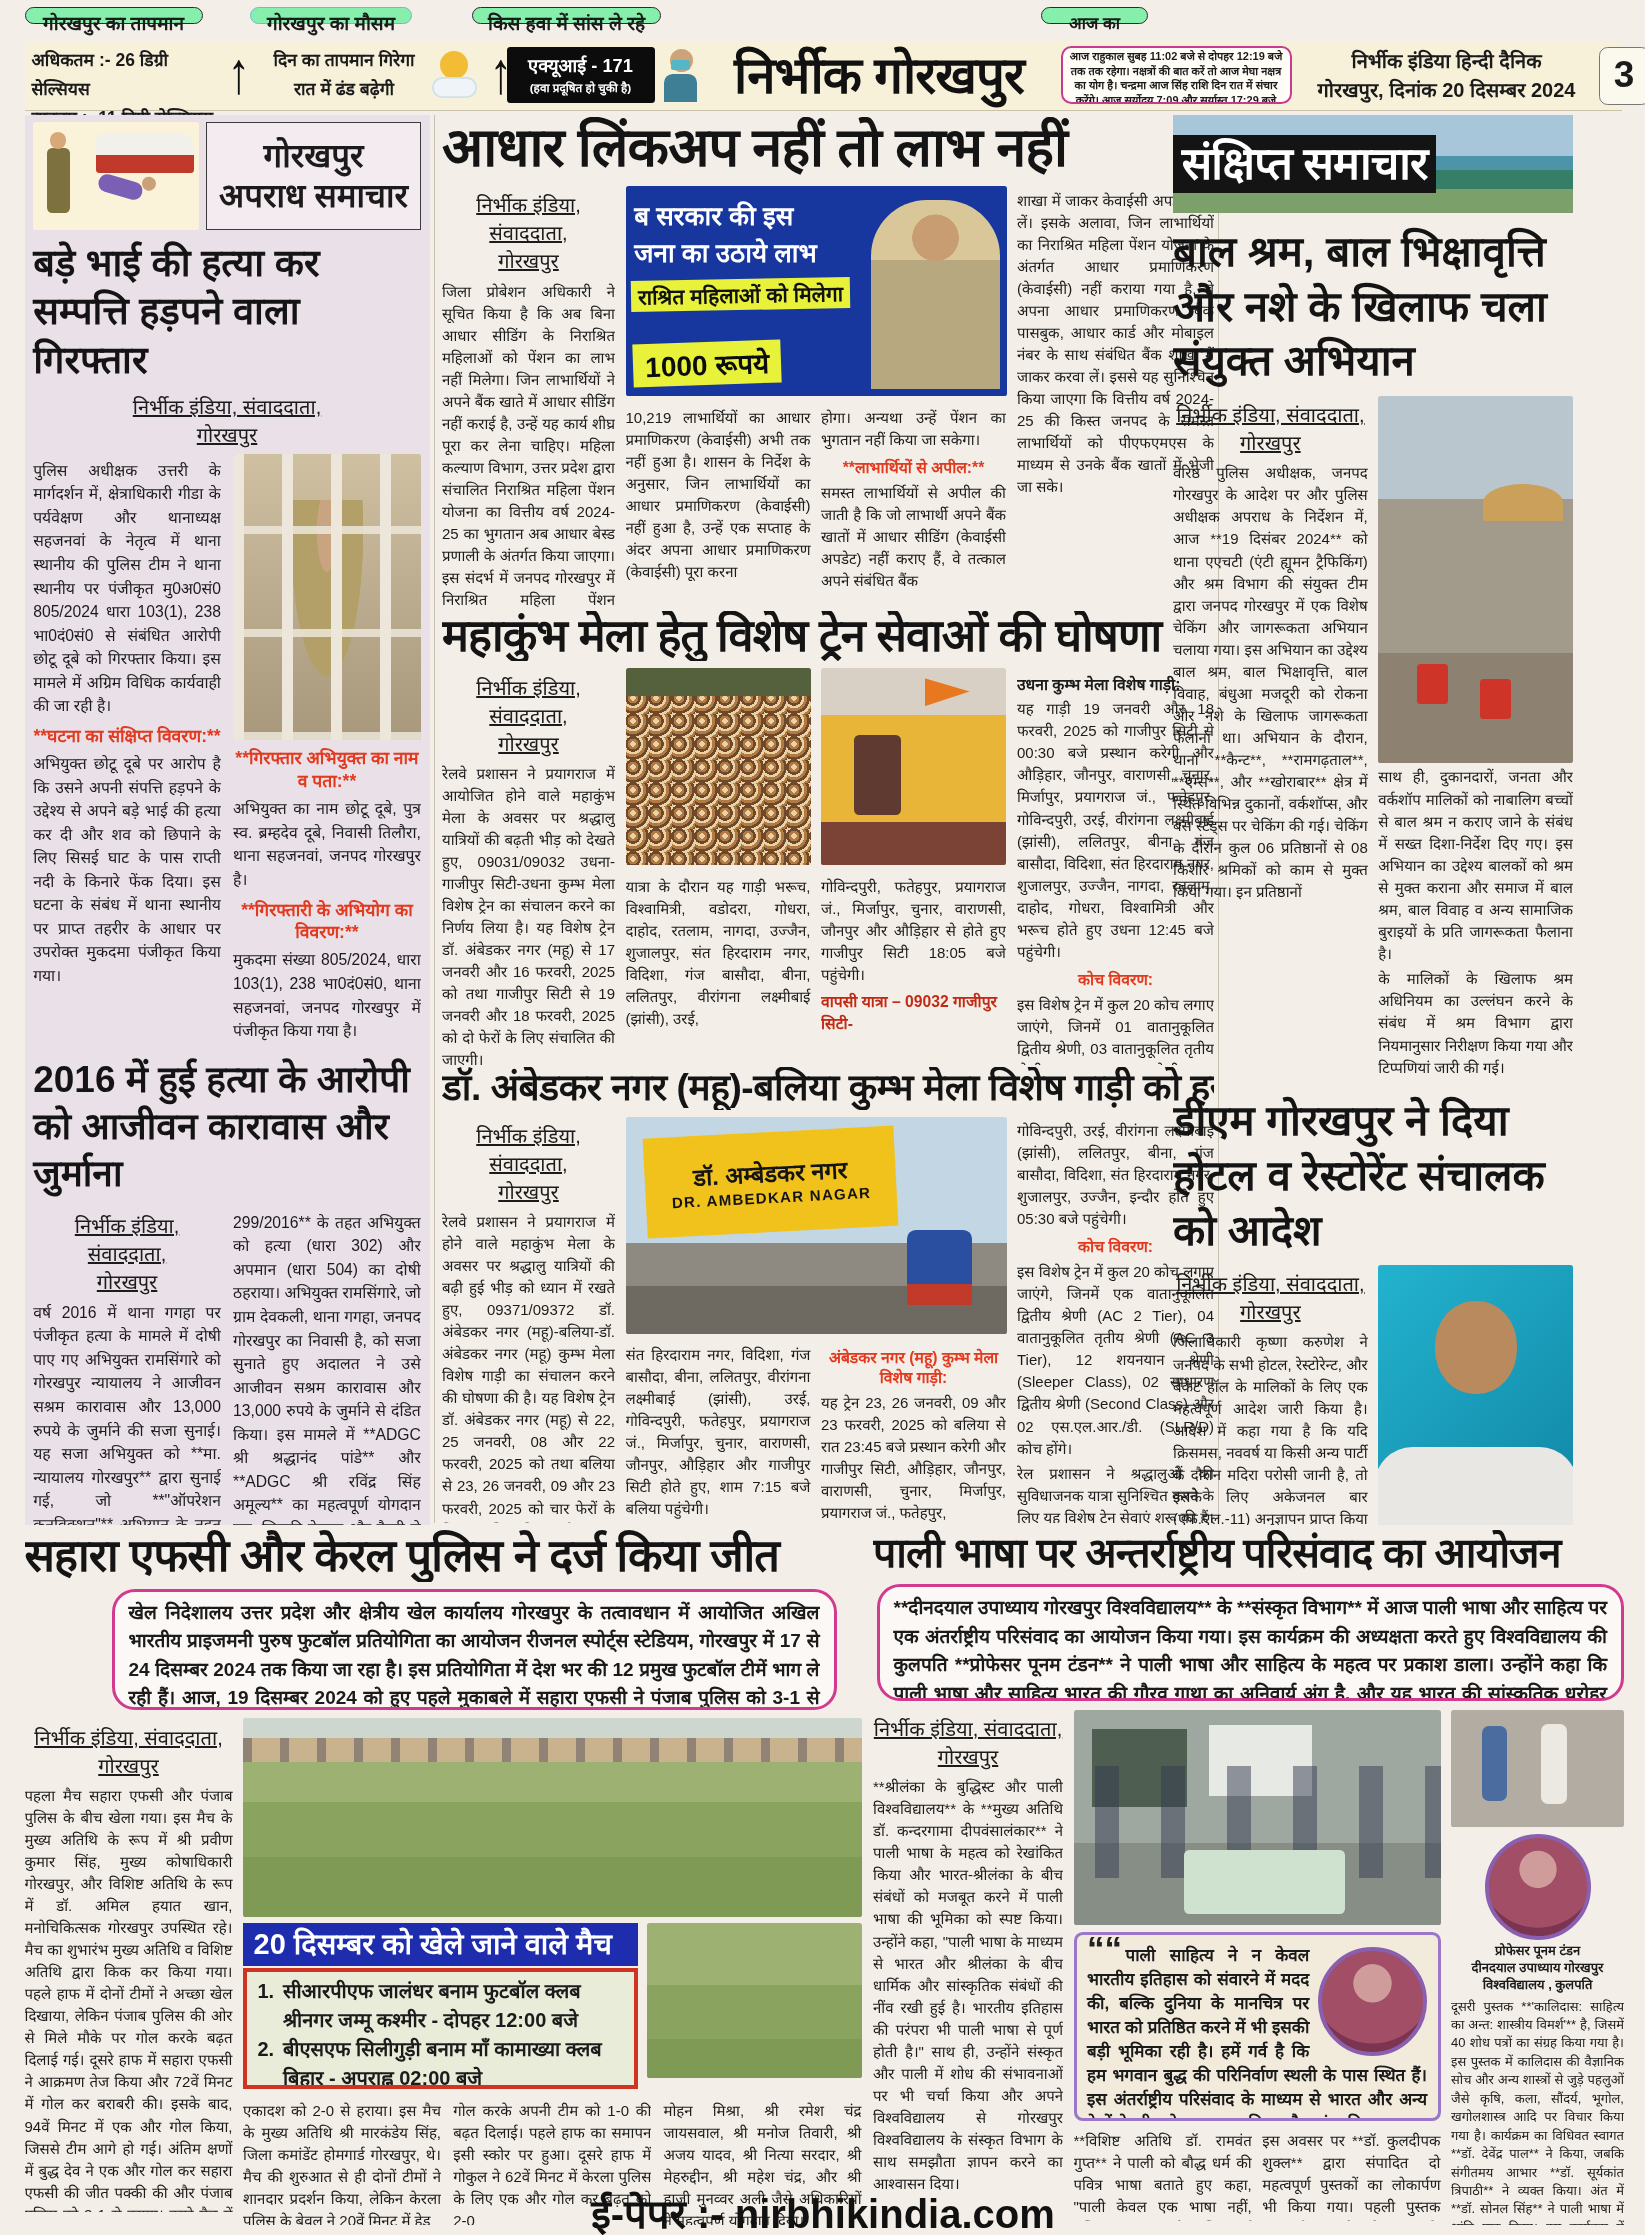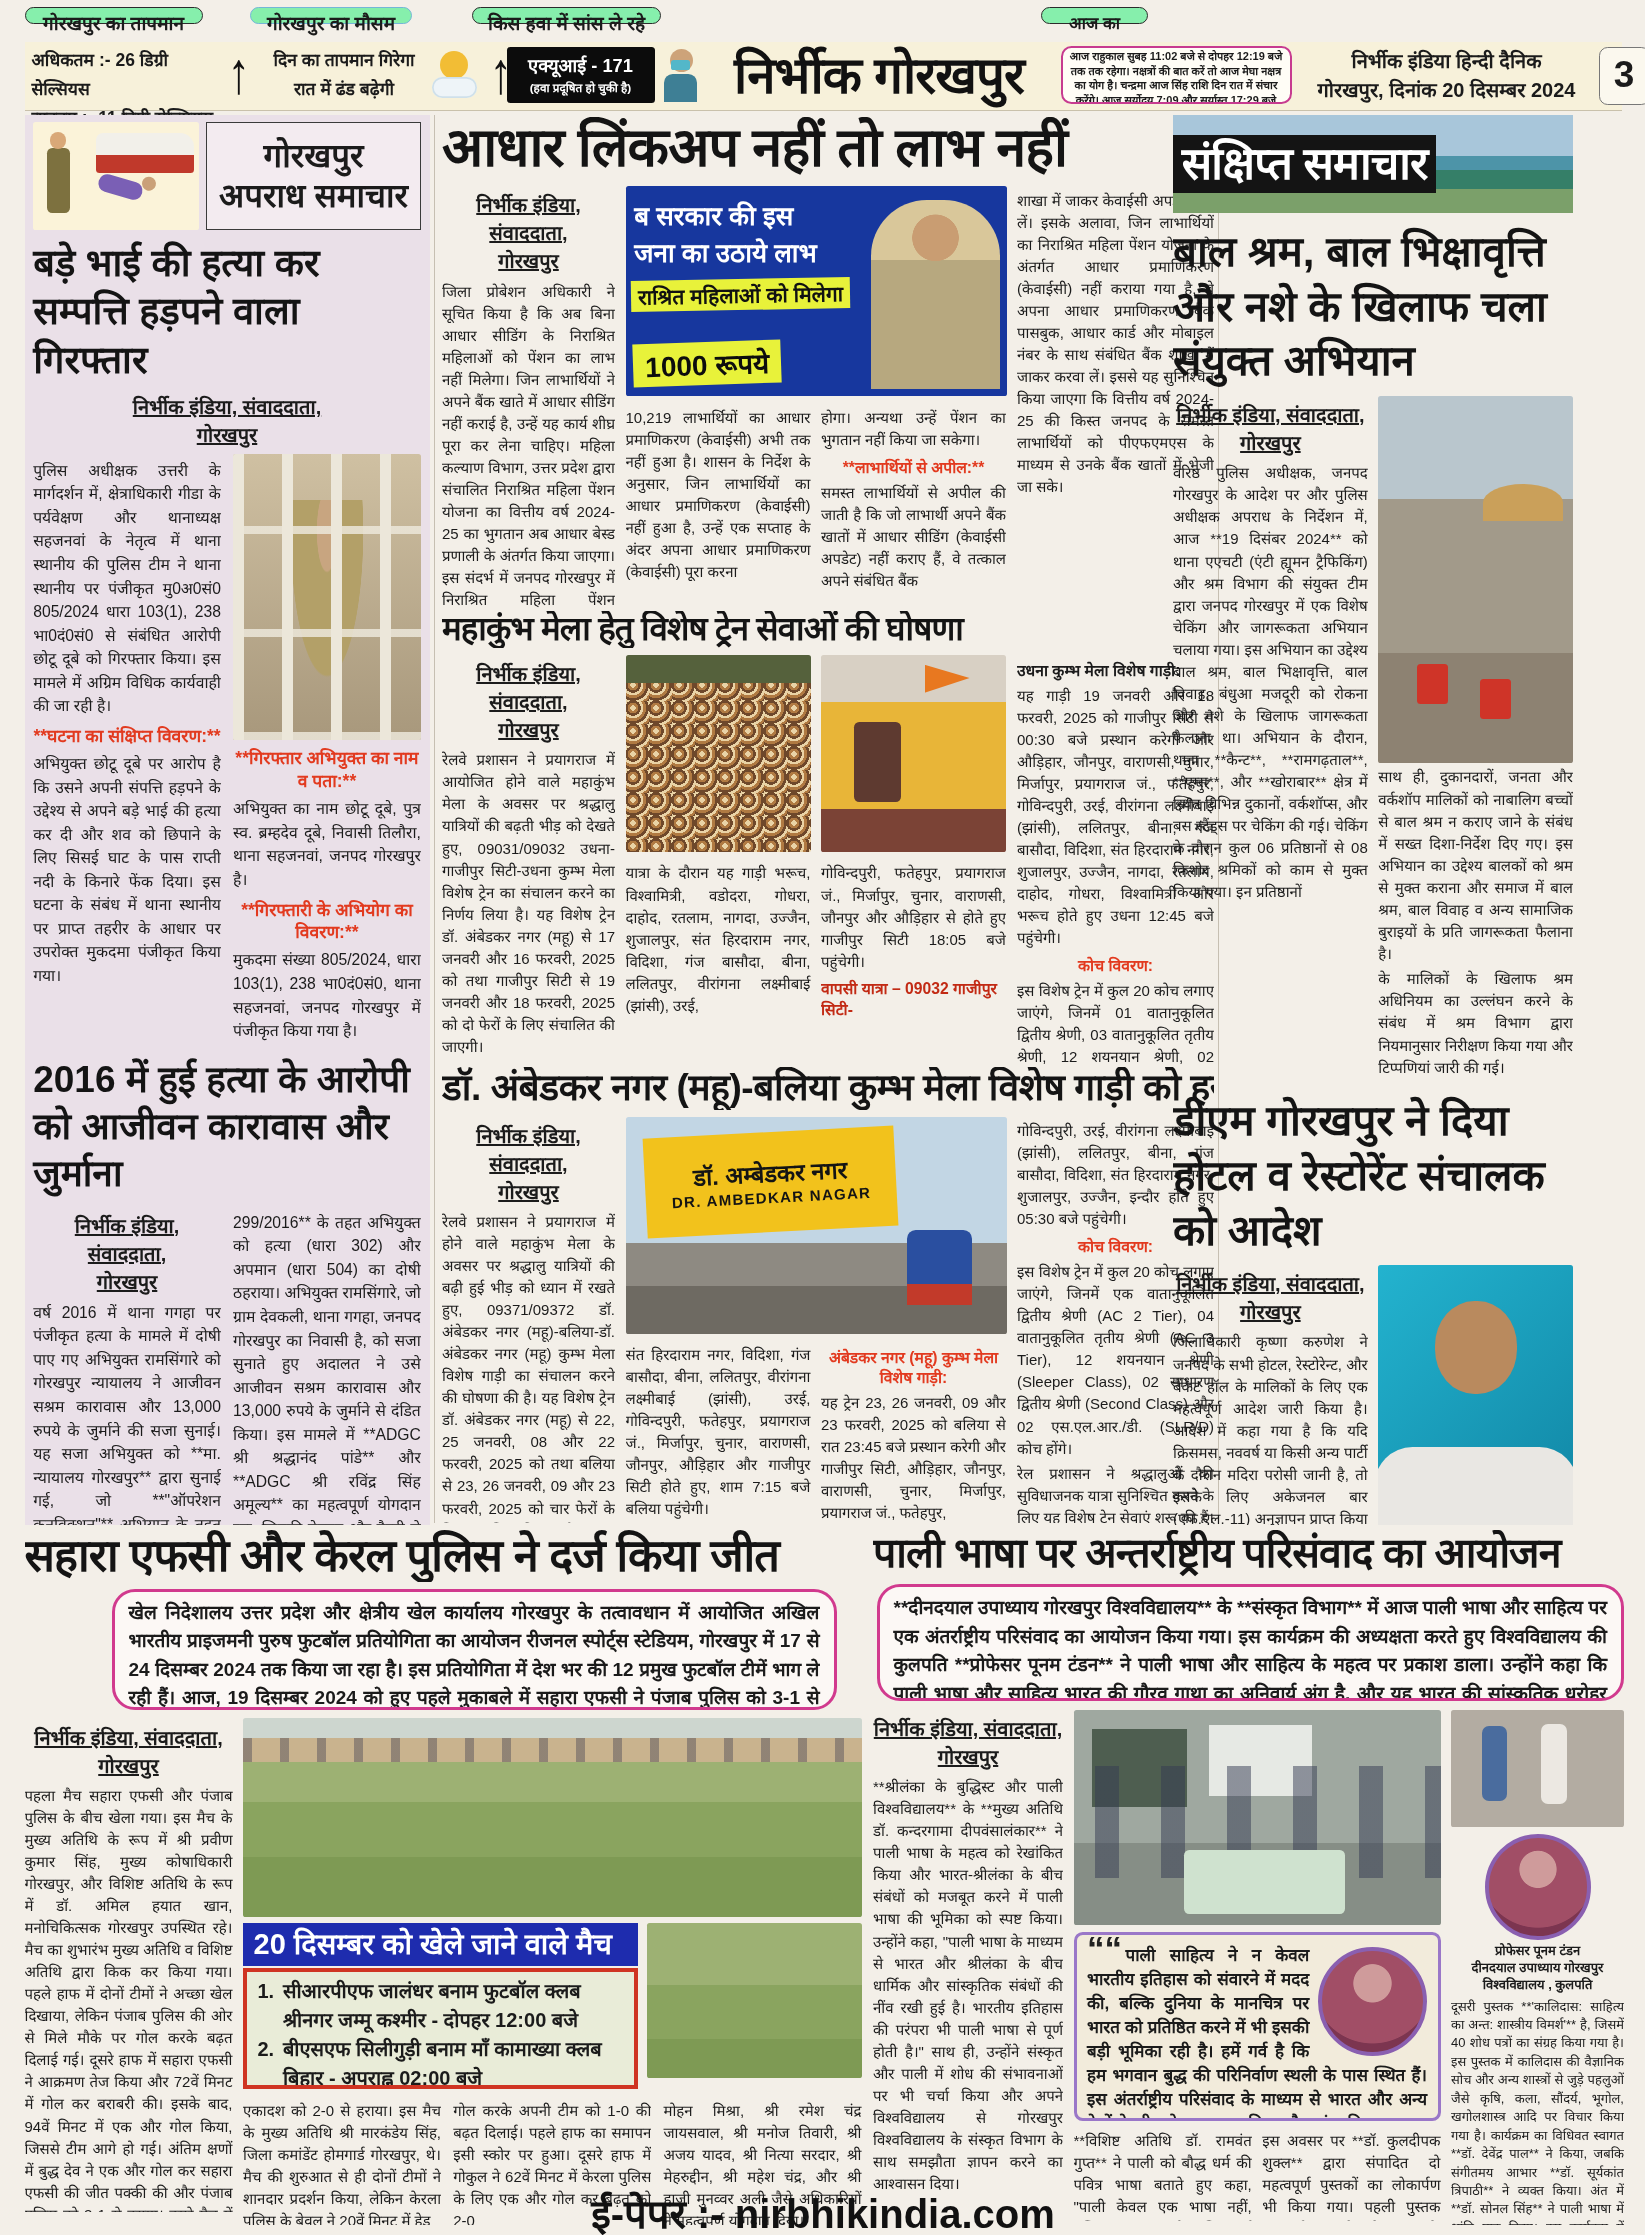--- a/index.html
+++ b/index.html
@@ -33,21 +33,21 @@
         font-size:11px;font-weight:bold;text-align:center;padding:1.7px 5.2px;line-height:1.32;overflow:hidden;box-sizing:border-box;}
   .daily-block{left:1277px;top:5.2px;width:290px;text-align:center;font-weight:800;font-size:20px;line-height:1.45;}
   .pagebox{left:1574px;top:5.2px;width:49px;height:56px;border:1.7px solid #777;border-radius:8.7px;background:#fbf8ee;font-size:37px;font-weight:600;text-align:center;line-height:54px;}
   
   .body-txt{font-size:15.7px;line-height:1.5;text-align:justify;font-weight:500;margin:4.4px 0;}
   .sm-txt{font-size:15px;line-height:1.47;text-align:justify;font-weight:500;margin:3.5px 0;}
   .xs-txt{font-size:13px;line-height:1.42;text-align:justify;font-weight:500;margin:3.5px 0;}
   .red-head{color:#e23a1f;font-weight:800;text-align:center;font-size:17.5px;margin:7px 0 3.5px;line-height:1.3;}
   .red-head.sm{font-size:15.7px;}
   .bold-head{font-weight:800;font-size:15.7px;margin:5.2px 0 1.7px;line-height:1.35;}
-  .byline-c{text-align:center;font-weight:bold;font-size:20px;line-height:1.4;margin:5.2px 0;}
+  .byline-c{text-align:center;font-weight:normal;font-size:20px;line-height:1.4;margin:5.2px 0;}
   .byline-c span{text-decoration:underline;display:block;}
   .two-col{display:flex;gap:12.2px;}
   .tcol{flex:1;min-width:0;overflow:hidden;}
   .ph{position:relative;overflow:hidden;border-radius:2.6px;}
   .vrule{position:absolute;top:115px;width:0.9px;height:1408px;background:#c6bfb2;}
   
   #leftcol{position:absolute;left:24.5px;top:115px;width:405px;height:1410px;background:#eae0e8;padding:7px 8.7px;box-sizing:border-box;overflow:hidden;}
   .crime-head{display:flex;gap:7px;margin-bottom:7px;}
   .ph-cartoon{width:166px;height:108px;background:#fbf3d9;flex:none;}
   .ph-cartoon .car{position:absolute;right:5.2px;top:10.5px;width:98px;height:40px;border-radius:7px 14px 3.5px 3.5px;background:linear-gradient(180deg,#f2f0ea 55%,#c0392b 55%);}
@@ -60,21 +60,21 @@
   .headline-lg.two{font-size:37px;}
   .ph-jail{width:100%;height:286px;background:linear-gradient(180deg,#cfc0a2,#a8987c);}
   .ph-jail:before{content:"";position:absolute;left:28%;top:16%;width:44%;height:68%;
      background:radial-gradient(ellipse at 50% 16%,#c8a580 0 17%,#b3a068 18% 62%,rgba(0,0,0,0) 63%);}
   .ph-jail:after{content:"";position:absolute;inset:0;
      background:repeating-linear-gradient(90deg,#ece7da 0 11.4px,rgba(0,0,0,0) 11.4px 49px),
                 repeating-linear-gradient(0deg,rgba(236,231,218,.85) 0 7.9px,rgba(0,0,0,0) 7.9px 103px);}
   
   #aadhaar{position:absolute;left:442px;top:117px;width:772px;height:493px;overflow:hidden;}
   .headline-xl{font-size:54px;font-weight:900;line-height:1.12;white-space:nowrap;overflow:hidden;letter-spacing:-0.9px;margin:0 0 8.7px;color:#141414;}
-  .headline-tr{font-size:33px;font-weight:900;line-height:1.12;white-space:nowrap;overflow:hidden;letter-spacing:-0.9px;margin:0 0 7px;color:#141414;}
+  .headline-tr{font-size:45px;font-weight:900;line-height:1.12;white-space:nowrap;overflow:hidden;letter-spacing:-0.9px;margin:0 0 7px;color:#141414;}
   .headline-am{font-size:37px;font-weight:900;line-height:1.15;white-space:nowrap;overflow:hidden;letter-spacing:-0.4px;margin:0 0 7px;color:#141414;}
   .ncols{display:flex;gap:10.5px;}
   .nc1{width:173px;flex:none;overflow:hidden;}
   .nc-center{width:381px;flex:none;}
   .nc4{width:197px;flex:none;overflow:hidden;}
   .subrow{display:flex;gap:10.5px;margin-top:7px;}
   .subcol{width:185px;flex:none;overflow:hidden;}
   .ph-ad{height:210px;background:#17379e;color:#fff;}
   .ad-l1{font-size:26px;font-weight:800;margin:10.5px 0 0 8.7px;}
   .ad-l2{font-size:26px;font-weight:800;margin:1.7px 0 0 8.7px;}

